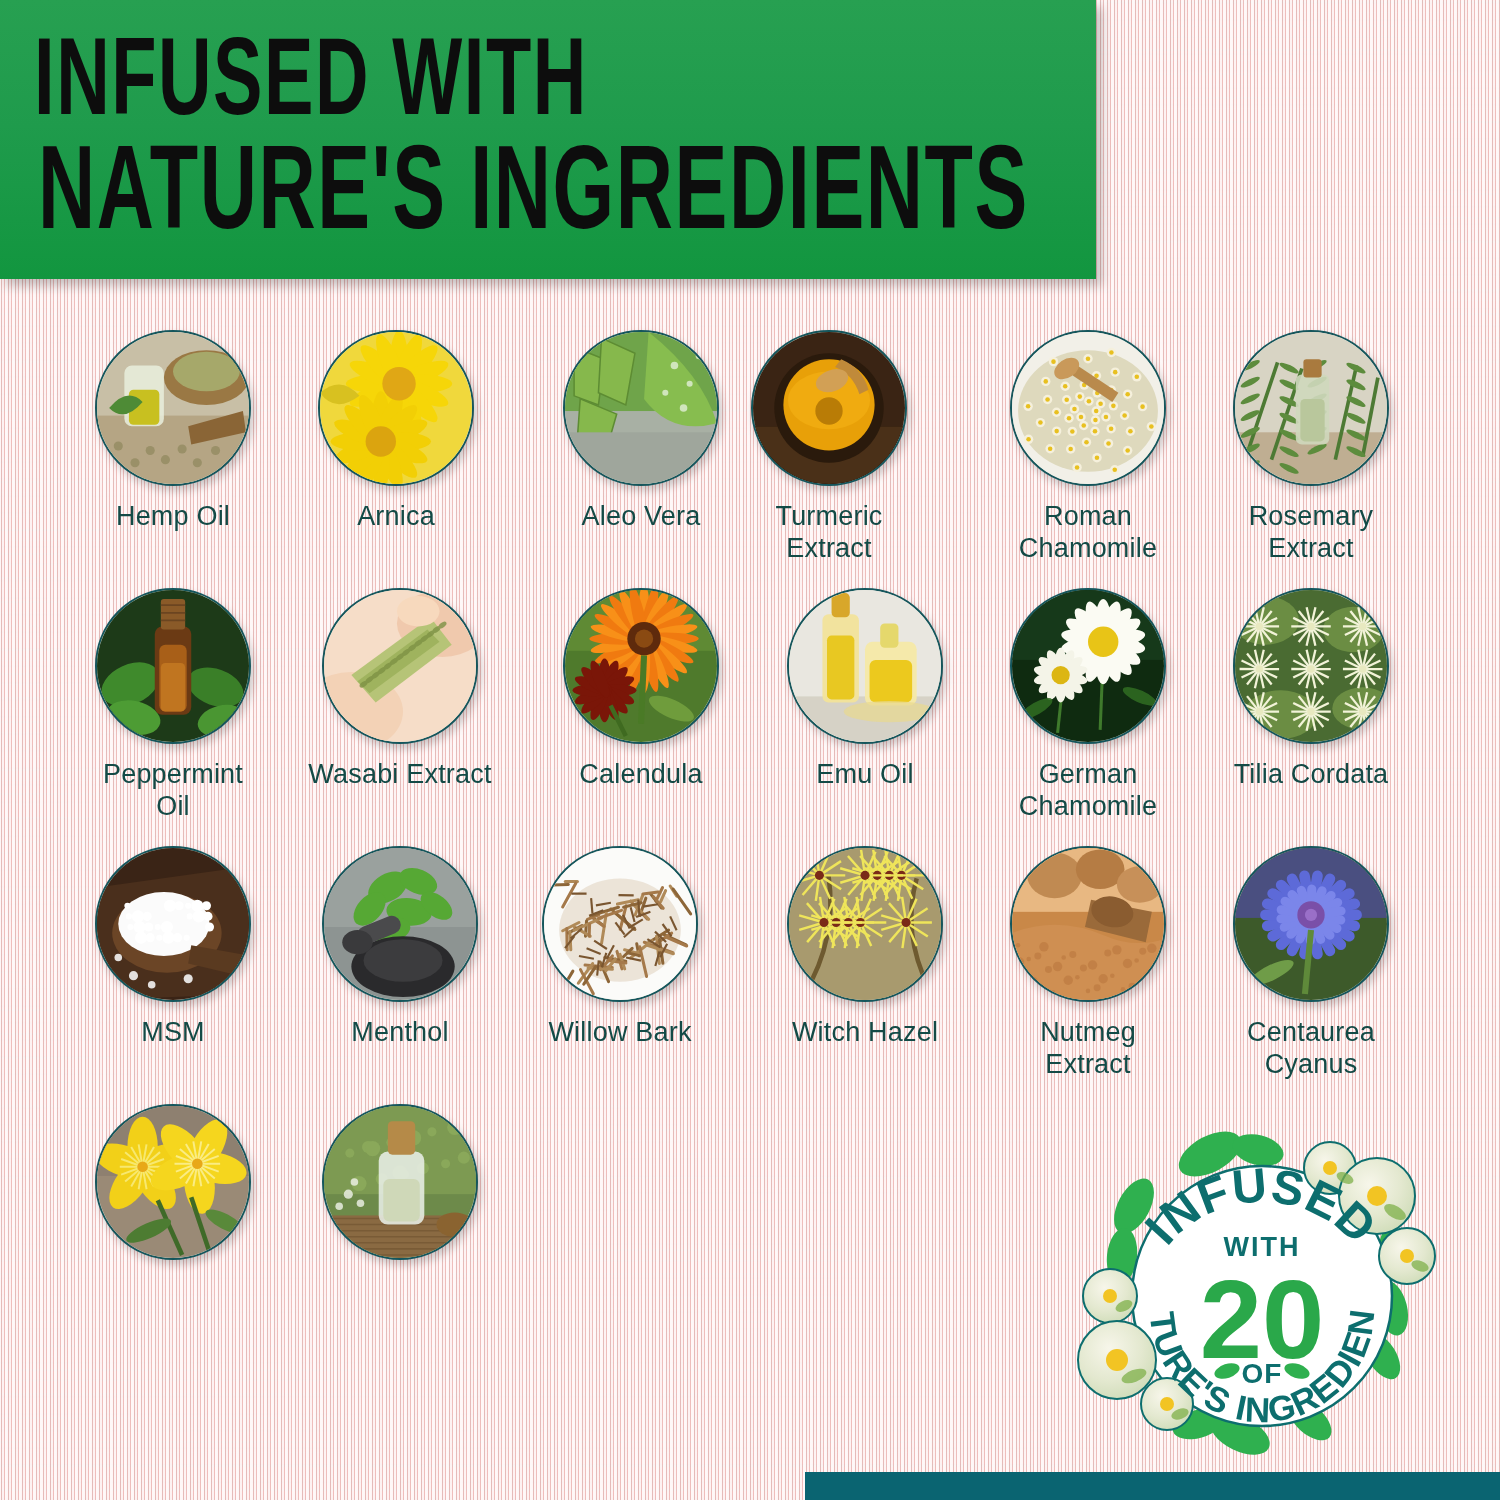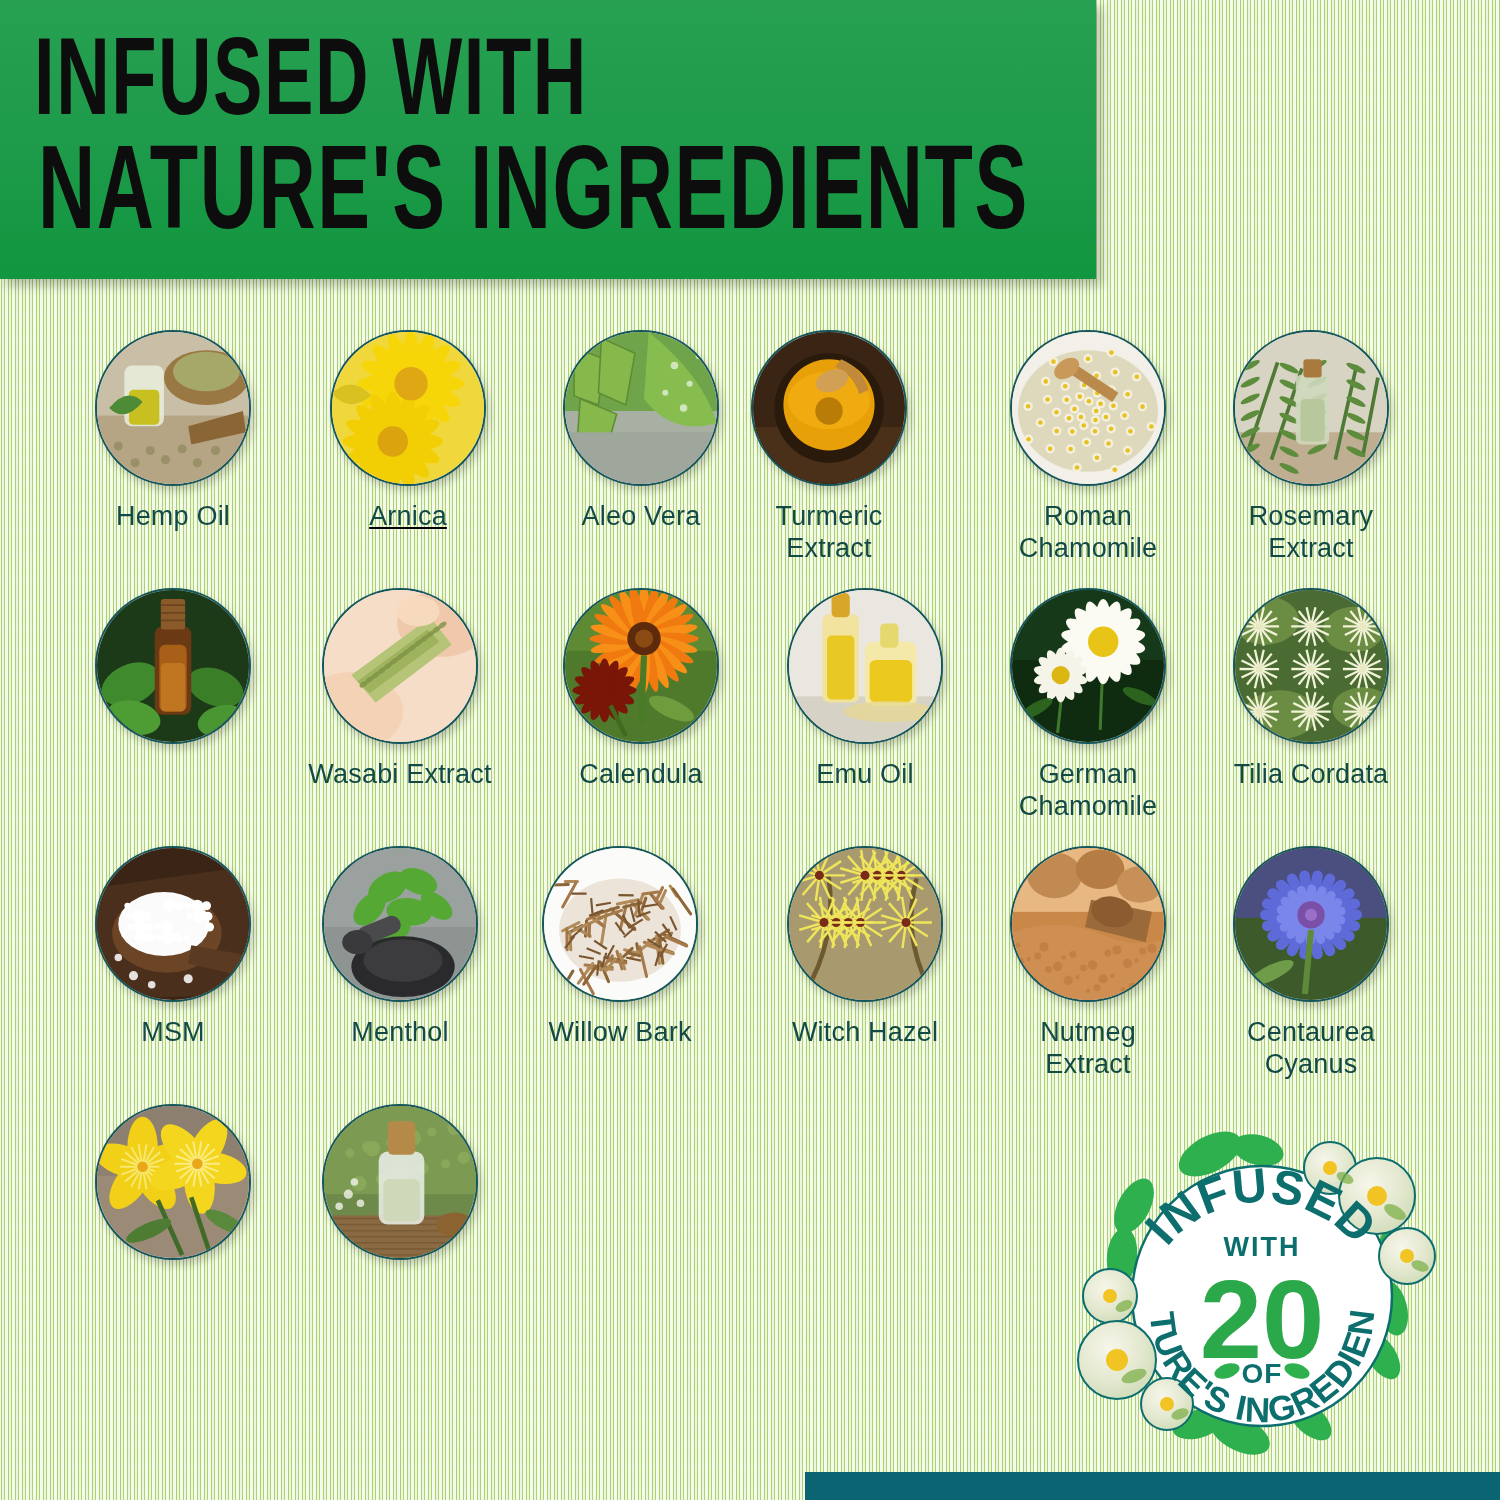--- a/index.html
+++ b/index.html
@@ -15,21 +15,21 @@
     position: relative;
     background: #f3f3f1;
   }
 
   
   #page {
     position: absolute;
     inset: 0;
     width: 1500px;
     height: 1500px;
-    background-color: #84cc16;
+    background-color: #fca5a5;
     overflow: hidden;
     padding-left: 8px;
   }
   #texture {
     position: absolute;
     inset: 0;
     background-image:
       repeating-linear-gradient(90deg,
         rgba(255,255,255,0.95) 0px,
         rgba(255,255,255,0.95) 1px,
@@ -190,21 +190,21 @@
                   <circle cx="25" cy="86" r="3"></circle>
       <circle cx="78" cy="78" r="3"></circle>
                   <circle cx="88" cy="88" r="3"></circle>
                   <circle cx="14" cy="75" r="3"></circle>
                 </g>
       <path d="M60 62 L96 52 L98 66 L62 74z" fill="#8a6536"></path>
     </svg></div>
           </div>
           <div class="label">Hemp Oil</div>
         </div>
-        <div class="cell" style="left: 408px; text-decoration: underline;">
+        <div class="cell" style="left: 396px;">
           <div class="circle">
             <div class="art"><svg viewBox="0 0 100 100" preserveAspectRatio="xMidYMid slice" width="100%" height="100%">
       <rect width="100" height="100" fill="#f0d83c"></rect>
       <g fill="#f5d400">
         <g transform="translate(52,34)">
                     <ellipse rx="6" ry="21" cx="0" cy="-14" transform="rotate(0)" fill="#f6d608"></ellipse>
                     <ellipse rx="6" ry="21" cx="0" cy="-14" transform="rotate(22.5)" fill="#f6d608"></ellipse>
                     <ellipse rx="6" ry="21" cx="0" cy="-14" transform="rotate(45)" fill="#f6d608"></ellipse>
                     <ellipse rx="6" ry="21" cx="0" cy="-14" transform="rotate(67.5)" fill="#f6d608"></ellipse>
                     <ellipse rx="6" ry="21" cx="0" cy="-14" transform="rotate(90)" fill="#f6d608"></ellipse>
@@ -548,20 +548,24 @@
       <rect x="38" y="24" width="24" height="58" rx="5" fill="#6b3a14"></rect>
       <rect x="41" y="36" width="18" height="44" rx="4" fill="#a85f18"></rect>
       <rect x="42" y="48" width="16" height="32" rx="3" fill="#c07520"></rect>
       <rect x="42" y="6" width="16" height="20" rx="2" fill="#8a5a28"></rect>
       <g stroke="#6b4520" stroke-width="1.2">
         <line x1="42" y1="10" x2="58" y2="10"></line>
                   <line x1="42" y1="15" x2="58" y2="15"></line>
         <line x1="42" y1="20" x2="58" y2="20"></line>
                 </g>
     </svg></div>
+          </div>
+          <div class="label">
+            <div>Peppermint</div>
+            <div>Oil</div>
           </div>
         </div>
         <div class="cell" style="left: 400px;">
           <div class="circle">
             <div class="art"><svg viewBox="0 0 100 100" preserveAspectRatio="xMidYMid slice" width="100%" height="100%">
       <rect width="100" height="100" fill="#f6ddc8"></rect>
       <ellipse cx="78" cy="22" rx="30" ry="22" fill="#f0c9ad"></ellipse>
       <ellipse cx="18" cy="80" rx="34" ry="26" fill="#f3d2b6"></ellipse>
       <path d="M18 56 L70 18 L84 36 L34 74z" fill="#b6c477"></path>
       <path d="M22 60 L68 26 L76 34 L30 68z" fill="#9fb35e"></path>

